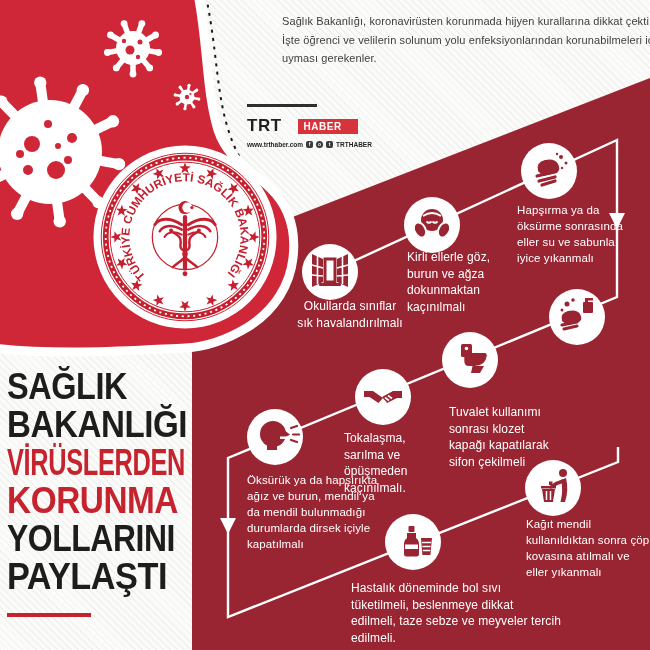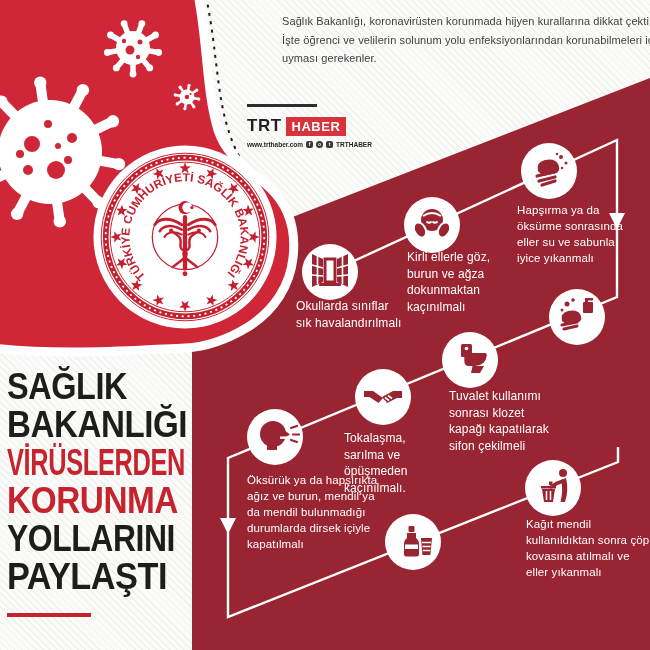--- a/index.html
+++ b/index.html
@@ -11,44 +11,44 @@
       #fbfbfa;
   }
   #scene{position:absolute;left:0;top:0;z-index:1;}
   
   #seal{position:absolute;left:91px;top:143px;width:188px;height:188px;z-index:3;}
   
   .intro{position:absolute;left:247px;top:12px;width:384px;z-index:4;
     font-size:11px;line-height:18.6px;color:#3e3e3e;letter-spacing:.1px;margin-left:35px;}
   .divider{position:absolute;left:247px;top:104px;width:70px;height:3px;background:#2e2e2e;z-index:4;}
   
-  .brand{position:absolute;left:247px;top:116px;z-index:4;display:flex;align-items:center;gap:4px;}
+  .brand{position:absolute;left:247px;top:116px;z-index:4;display:flex;align-items:center;gap:16px;}
   .brand .trt{font-weight:bold;font-size:17px;color:#231f20;letter-spacing:.5px;}
-  .brand .haberbox{background:#d6343a;color:#fff;font-weight:bold;font-size:13px;padding:2px 6px 2px 6px;letter-spacing:.5px;}
+  .brand .haberbox{background:#d6343a;color:#fff;font-weight:bold;font-size:10px;padding:2px 16px 2px 6px;letter-spacing:.5px;}
   .brandsub{position:absolute;left:247px;top:141px;z-index:4;display:flex;align-items:center;gap:3px;
     font-size:6.5px;color:#4a4a4a;}
   .brandsub b{color:#231f20;}
   .sicon{width:7px;height:7px;background:#3a3a3a;border-radius:2px;display:inline-flex;align-items:center;justify-content:center;color:#fff;font-size:5px;font-weight:bold;line-height:1;}
   .sicon.round{border-radius:50%;}
   .brandsub .handle{font-weight:bold;color:#231f20;}
   
   .title-line{position:absolute;left:7px;z-index:4;font-size:37px;font-weight:bold;
     letter-spacing:-.5px;white-space:nowrap;transform-origin:left center;line-height:38px;}
   .t-black{color:#1d1d1b;}
   .t-red{color:#c5242f;}
   .underline{position:absolute;left:7px;top:613px;width:84px;height:4px;background:#c5242f;z-index:4;}
   
   .icon-circle{position:absolute;width:56px;height:56px;border-radius:50%;background:#fff;z-index:5;
     display:flex;align-items:center;justify-content:center;}
   .item-text{position:absolute;z-index:5;color:#fff;font-weight:normal;font-size:12px;line-height:16.5px;letter-spacing:.1px;}
-  .ic1{left:302px;top:244px;} .tx1{left:296px;top:298px;width:108px;}
+  .ic1{left:302px;top:244px;} .tx1{left:296px;top:298px;width:108px;text-align:center;}
   .ic2{left:404px;top:197px;} .tx2{left:407px;top:249px;width:92px;}
   .ic3{left:521px;top:143px;} .tx3{left:517px;top:202px;width:108px;font-size:11.5px;line-height:16px;}
   .ic4{left:549px;top:289px;} .tx4{left:552px;top:347px;width:92px;}
-  .ic5{left:442px;top:332px;} .tx5{left:449px;top:388px;width:114px;}
+  .ic5{left:442px;top:332px;} .tx5{left:449px;top:404px;width:114px;}
   .ic6{left:355px;top:369px;} .tx6{left:344px;top:430px;width:88px;}
   .ic7{left:247px;top:409px;} .tx7{left:247px;top:472px;width:135px;font-size:11.5px;line-height:16px;}
   .ic8{left:525px;top:460px;} .tx8{left:526px;top:516px;width:128px;font-size:11.5px;line-height:16px;}
   .ic9{left:385px;top:514px;} .tx9{left:351px;top:580px;width:210px;}
   .glyph{display:block;}
 </style>
 </head>
 <body>
 
 <div id="canvas">
@@ -334,14 +334,15 @@
 
   <div class="icon-circle ic9">
     <svg class="glyph" width="56" height="56" viewBox="0 0 56 56" fill="#9a2532">
       <rect x="23.5" y="12" width="6" height="6" rx="1"></rect>
       <path d="M22 19 h9 v5 q3 2 3 6 v10 q0 2.5 -2.5 2.5 h-10 q-2.5 0 -2.5 -2.5 v-10 q0 -4 3 -6 z"></path>
       <rect x="20" y="30.5" width="13" height="4.5" fill="#fff"></rect>
       <path d="M36 24 h11 l-1.6 17 h-8 z"></path>
       <path d="M37 28.5 h9 M37.4 32.5 h8.2 M37.8 36.5 h7.4" stroke="#fff" stroke-width="1.5" fill="none"></path>
     </svg>
   </div>
+  <div class="item-text tx9">Hastalık döneminde bol sıvı tüketilmeli, beslenmeye dikkat edilmeli, taze sebze ve meyveler tercih edilmeli.</div>
 
 </div>
 
 </body></html>

